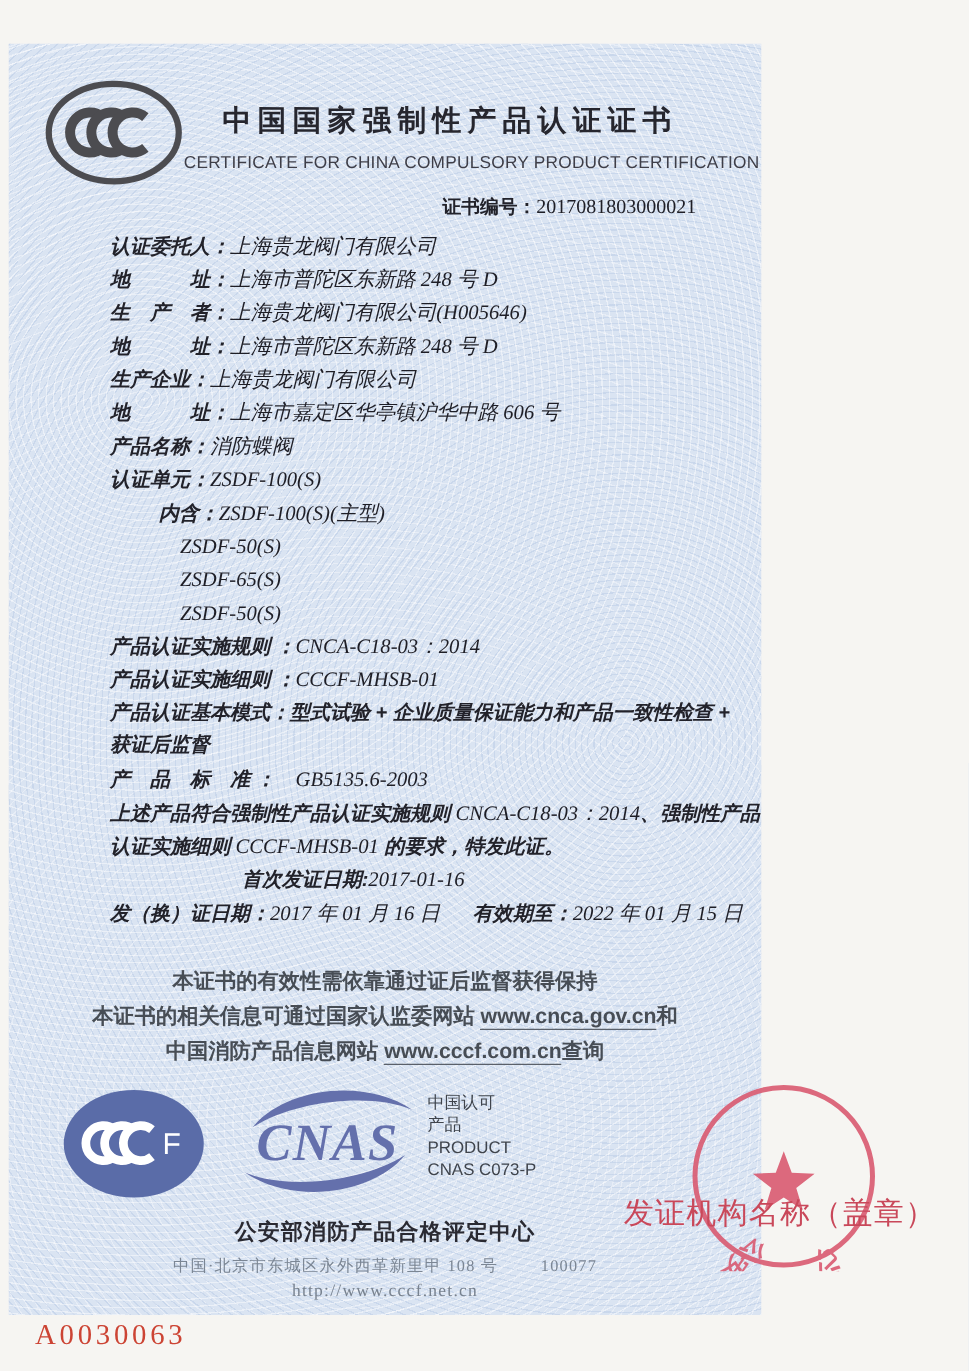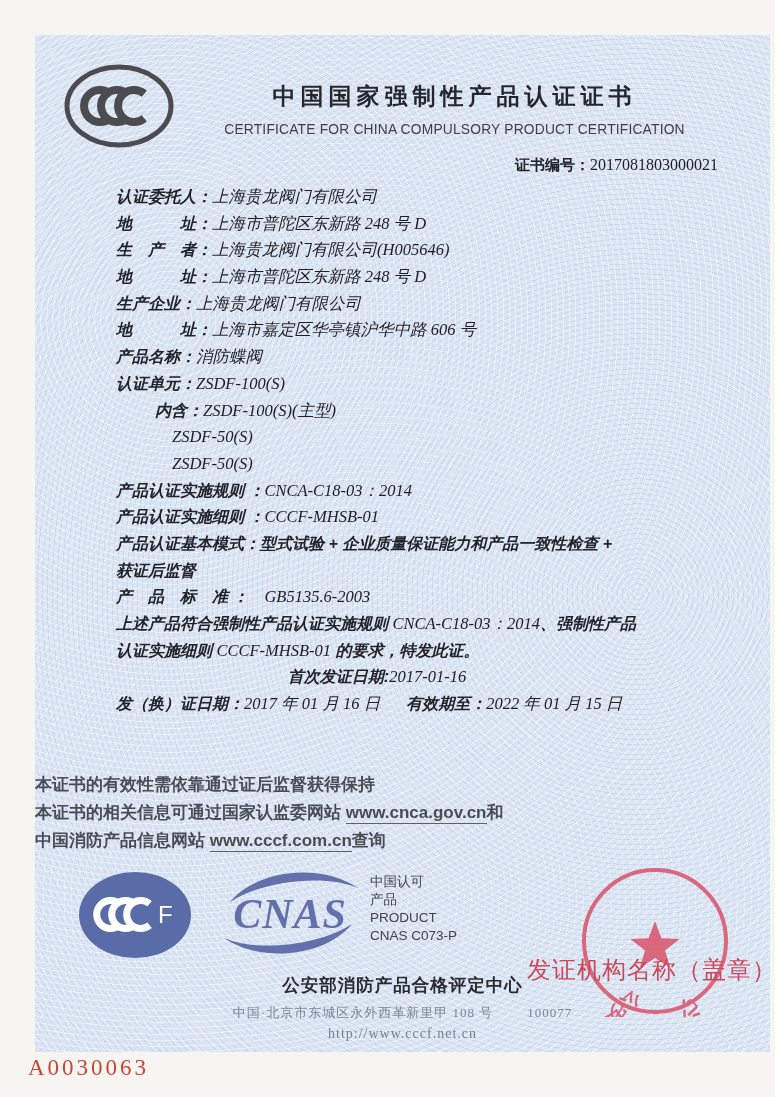--- a/index.html
+++ b/index.html
@@ -3,21 +3,21 @@
 <meta charset="utf-8">
 <style>
   html,body{margin:0;padding:0;}
   body{
     width:775px;height:1097px;position:relative;
     background:#f6f5f2;
     font-family:"Liberation Sans",sans-serif;
     overflow:hidden;
   }
   .cert{
-    position:absolute;left:35px;top:35px;width:735px;height:1017px;
+    position:absolute;left:7px;top:35px;width:602px;height:1017px;
     background-color:#dae4f2;
     background-image:
       repeating-radial-gradient(circle at 18% 28%, rgba(255,255,255,0.45) 0 1px, rgba(255,255,255,0) 1px 6px),
       repeating-radial-gradient(circle at 82% 55%, rgba(158,182,219,0.28) 0 1px, rgba(255,255,255,0) 1px 5px),
       repeating-radial-gradient(circle at 45% 85%, rgba(255,255,255,0.35) 0 1px, rgba(255,255,255,0) 1px 7px);
   }
   
   .hdr-logo{position:absolute;left:28px;top:28px;}
   .hdr-text{position:absolute;left:140px;right:36px;top:46px;text-align:center;}
   .title{font-size:23px;font-weight:bold;letter-spacing:5px;color:#26262e;}
@@ -29,21 +29,21 @@
   .body{position:absolute;left:81px;right:36px;top:149px;color:#1f1f27;font-style:italic;}
   .line{height:26.7px;line-height:26.7px;font-size:16px;white-space:nowrap;}
   .lbl{font-weight:bold;color:#22222a;text-align:right;}
   .val{font-family:"Liberation Serif",serif;font-size:16.5px;color:#1e1e26;}
   .valcjk{font-weight:bold;color:#22222a;}
   .ind1{padding-left:39px;}
   .ind2{padding-left:56px;}
   .center{text-align:center;padding-right:96px;}
   .gap{display:inline-block;width:26px;}
   
-  .notice{position:absolute;left:0;right:0;top:736px;
+  .notice{position:absolute;left:0;right:0;top:736px;text-align:center;
     font-weight:bold;color:#474d55;font-size:17px;line-height:28px;}
   .notice .url{border-bottom:1.5px solid #5a606a;padding-bottom:1px;}
   
   .cccf-logo{position:absolute;left:41px;top:833px;}
   .cnas-logo{position:absolute;left:179px;top:831px;}
   .acc-text{position:absolute;left:335px;top:838px;font-size:13.5px;color:#3f444c;line-height:18px;}
   .stamp{position:absolute;left:544px;top:830px;opacity:0.88;}
   .stamp-overlay{position:absolute;left:492px;top:884px;font-family:Liberation Mono, monospace;
     font-size:24px;color:#c9485a;letter-spacing:1px;white-space:nowrap;margin-top:35px;}
   
@@ -83,20 +83,21 @@
     <div class="line"><span class="lbl">认证委托人：</span><span class="val">上海贵龙阀门有限公司</span></div>
     <div class="line"><span class="lbl">地　　　址：</span><span class="val">上海市普陀区东新路 248 号 D</span></div>
     <div class="line"><span class="lbl">生　产　者：</span><span class="val">上海贵龙阀门有限公司(H005646)</span></div>
     <div class="line"><span class="lbl">地　　　址：</span><span class="val">上海市普陀区东新路 248 号 D</span></div>
     <div class="line"><span class="lbl">生产企业：</span><span class="val">上海贵龙阀门有限公司</span></div>
     <div class="line"><span class="lbl">地　　　址：</span><span class="val">上海市嘉定区华亭镇沪华中路 606 号</span></div>
     <div class="line"><span class="lbl">产品名称：</span><span class="val">消防蝶阀</span></div>
     <div class="line"><span class="lbl">认证单元：</span><span class="val">ZSDF-100(S)</span></div>
     <div class="line ind1"><span class="lbl">内含：</span><span class="val">ZSDF-100(S)(主型)</span></div>
     <div class="line ind2"><span class="val">ZSDF-50(S)</span></div>
+    <div class="line ind2"><span class="val">ZSDF-65(S)</span></div>
     <div class="line ind2"><span class="val">ZSDF-50(S)</span></div>
     <div class="line"><span class="lbl">产品认证实施规则 ：</span><span class="val">CNCA-C18-03：2014</span></div>
     <div class="line"><span class="lbl">产品认证实施细则 ：</span><span class="val">CCCF-MHSB-01</span></div>
     <div class="line"><span class="lbl">产品认证基本模式：</span><span class="valcjk">型式试验 + 企业质量保证能力和产品一致性检查 +</span></div>
     <div class="line"><span class="valcjk">获证后监督</span></div>
     <div class="line"><span class="lbl">产　品　标　准 ：　</span><span class="val">GB5135.6-2003</span></div>
     <div class="line"><span class="lbl">上述产品符合强制性产品认证实施规则 </span><span class="val">CNCA-C18-03：2014</span><span class="lbl">、强制性产品</span></div>
     <div class="line"><span class="lbl">认证实施细则 </span><span class="val">CCCF-MHSB-01</span><span class="lbl"> 的要求，特发此证。</span></div>
     <div class="line center"><span class="lbl">首次发证日期:</span><span class="val">2017-01-16</span></div>
     <div class="line"><span class="lbl">发（换）证日期：</span><span class="val">2017 年 01 月 16 日</span><span class="gap"></span><span class="lbl">有效期至：</span><span class="val">2022 年 01 月 15 日</span></div>

